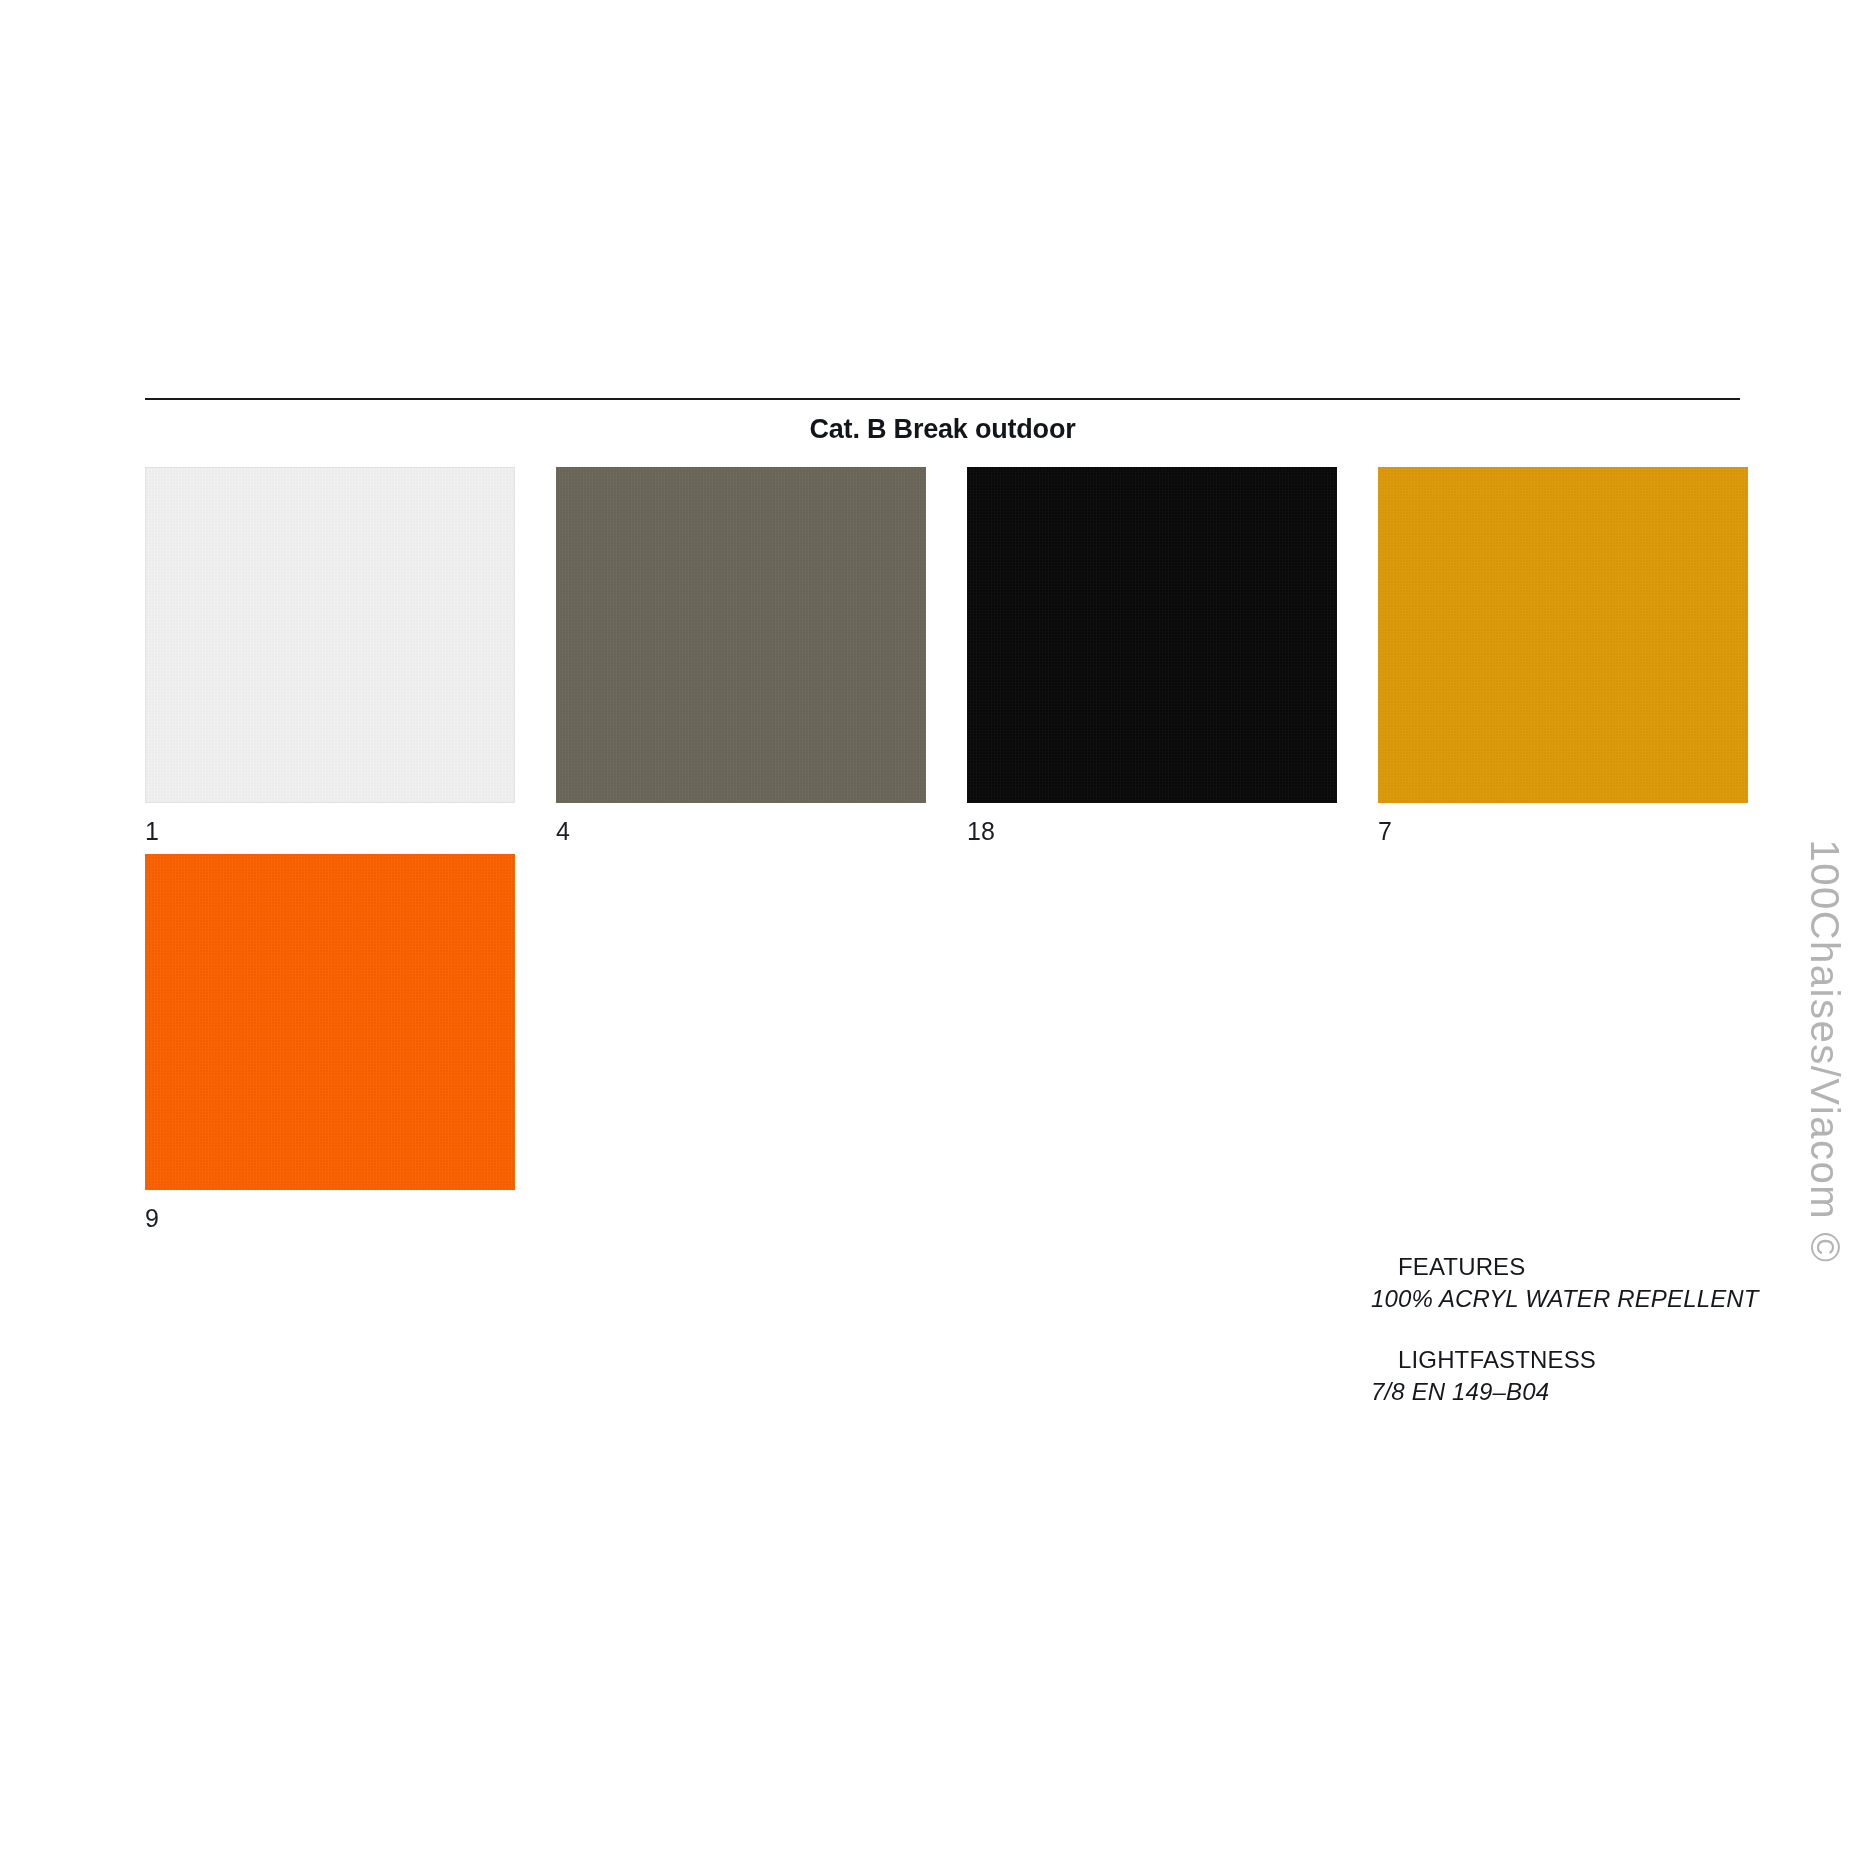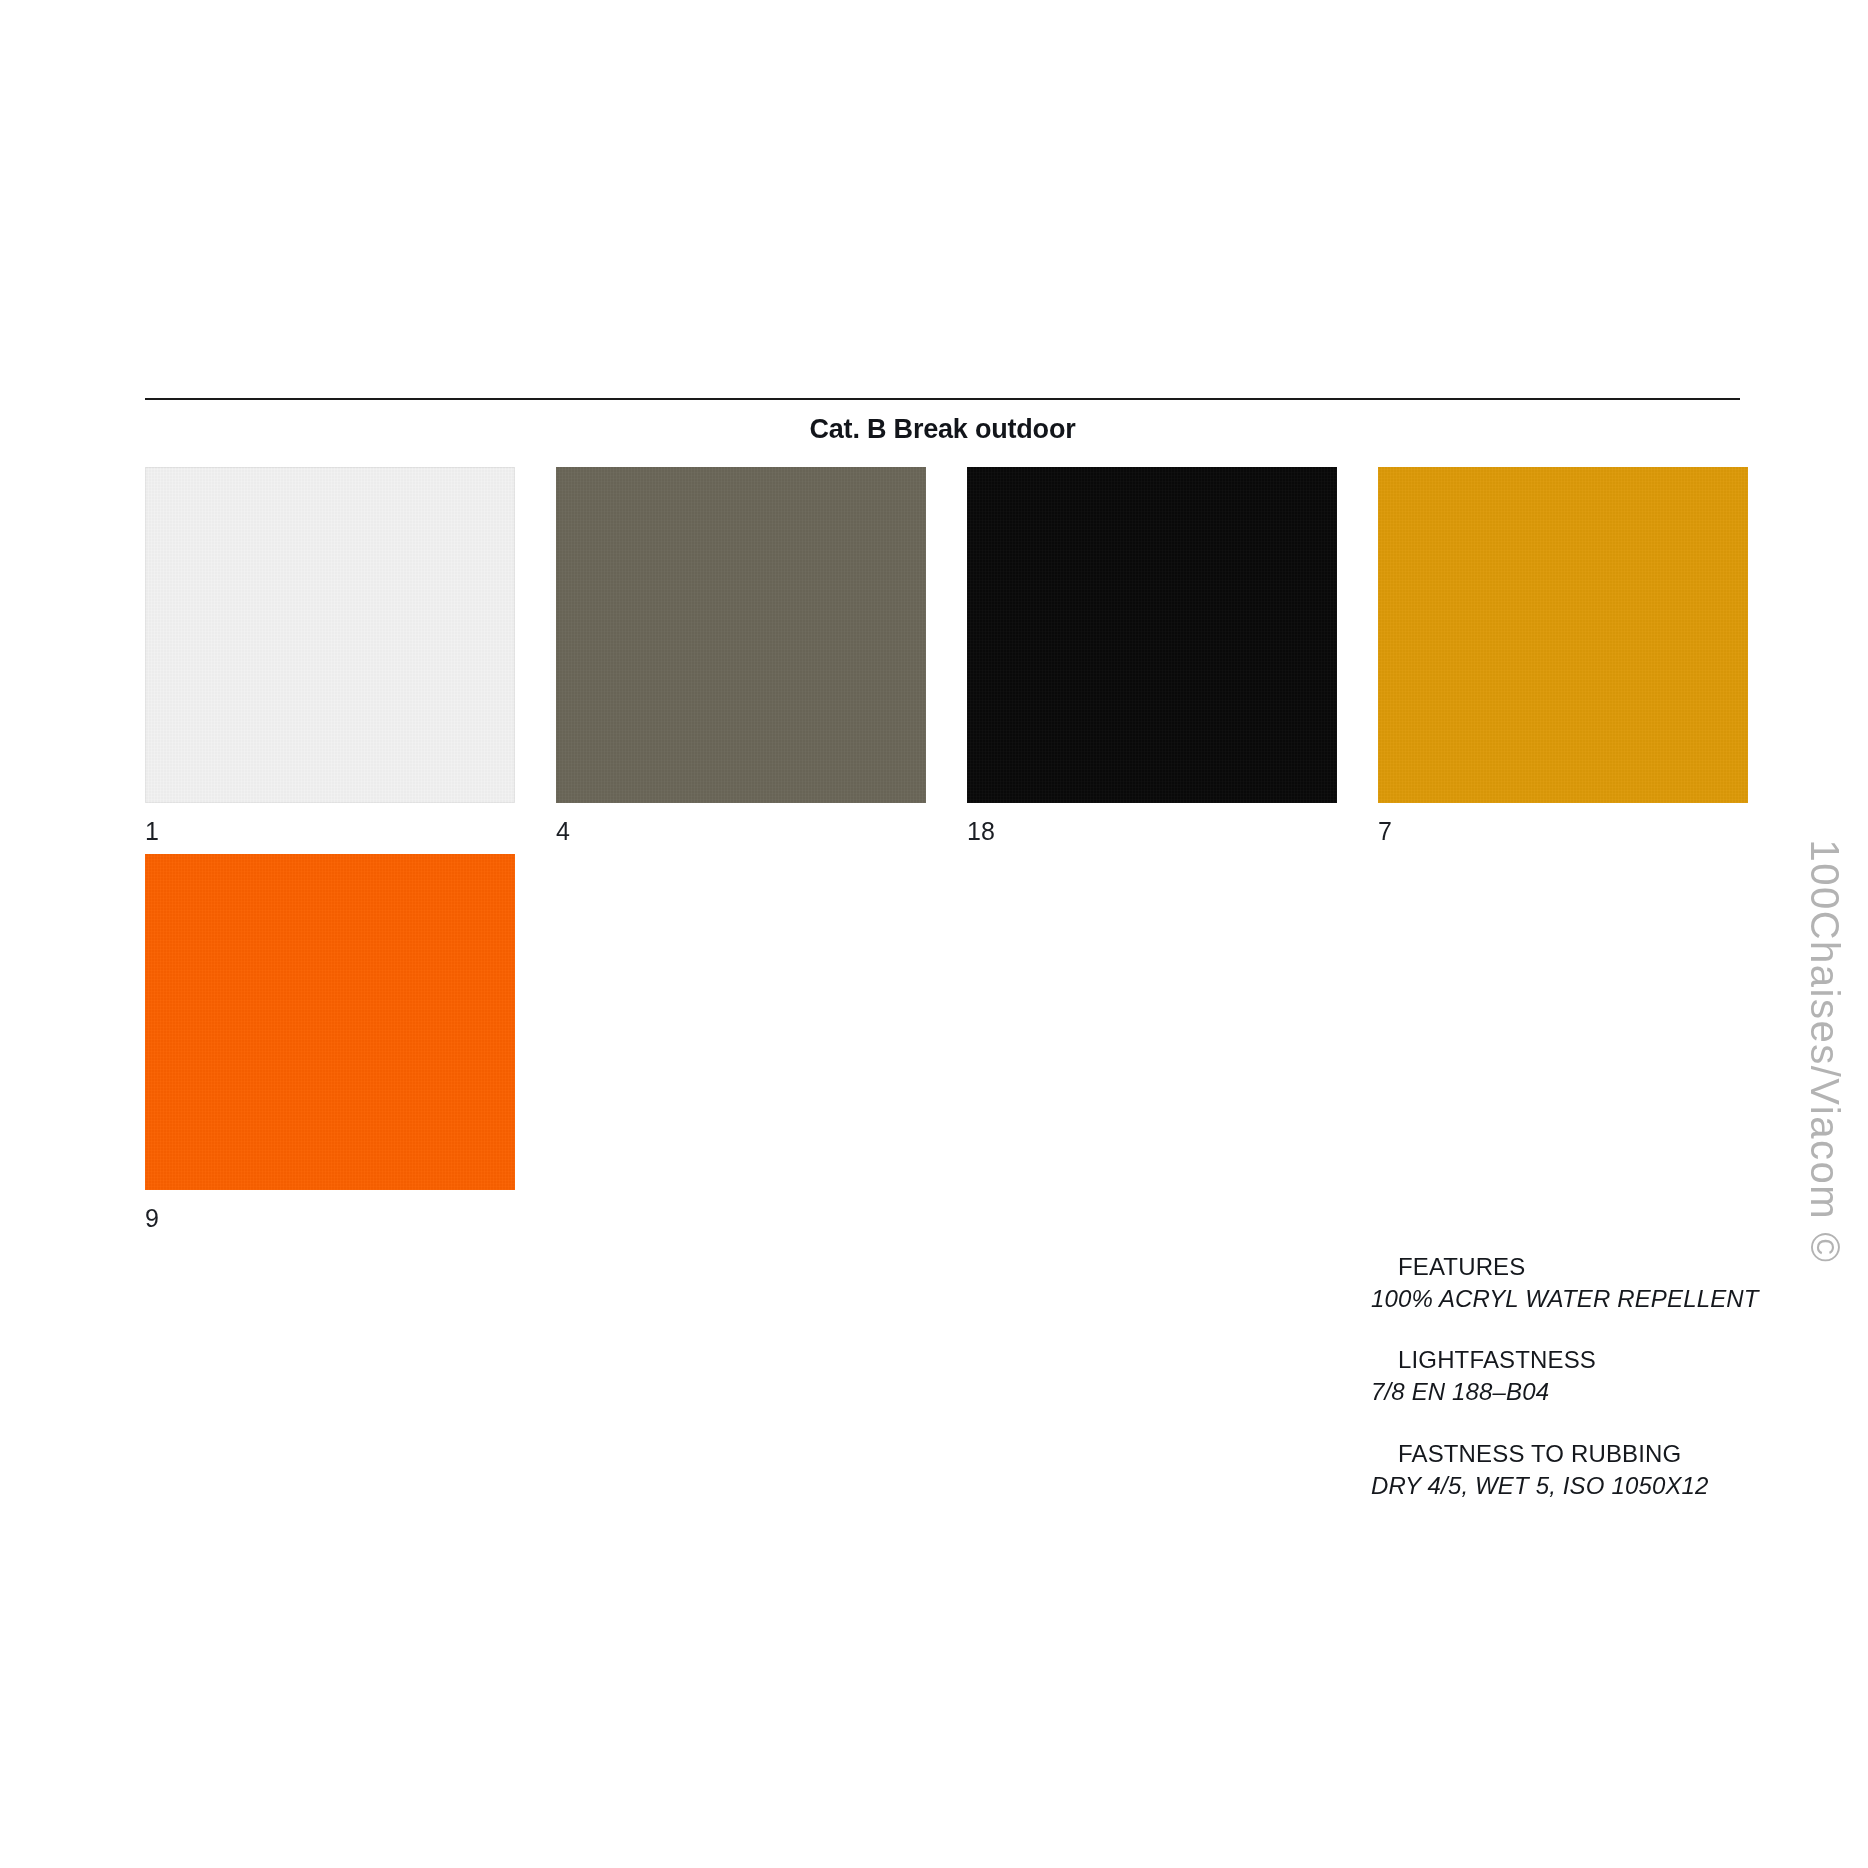--- a/index.html
+++ b/index.html
@@ -164,23 +164,19 @@
 
 </div>
 
 <div class="specs">
     <div class="spec-group">
       <span class="spec-head">FEATURES</span>
       <span class="spec-value">100% ACRYL WATER REPELLENT</span>
     </div>
     <div class="spec-group">
       <span class="spec-head">LIGHTFASTNESS</span>
-      <span class="spec-value">7/8 EN 188–B04</span>
-    </div>
-    <div class="spec-group">
-      <span class="spec-head">FASTNESS TO RUBBING</span>
-      <span class="spec-value">DRY 4/5, WET 5, ISO 1050X12</span>
+      <span class="spec-value">7/8 EN 149–B04</span>
     </div>
   </div>
 
 <div class="watermark">
   <span>100Chaises/Viacom ©</span>
 </div>
 
 </body></html>

